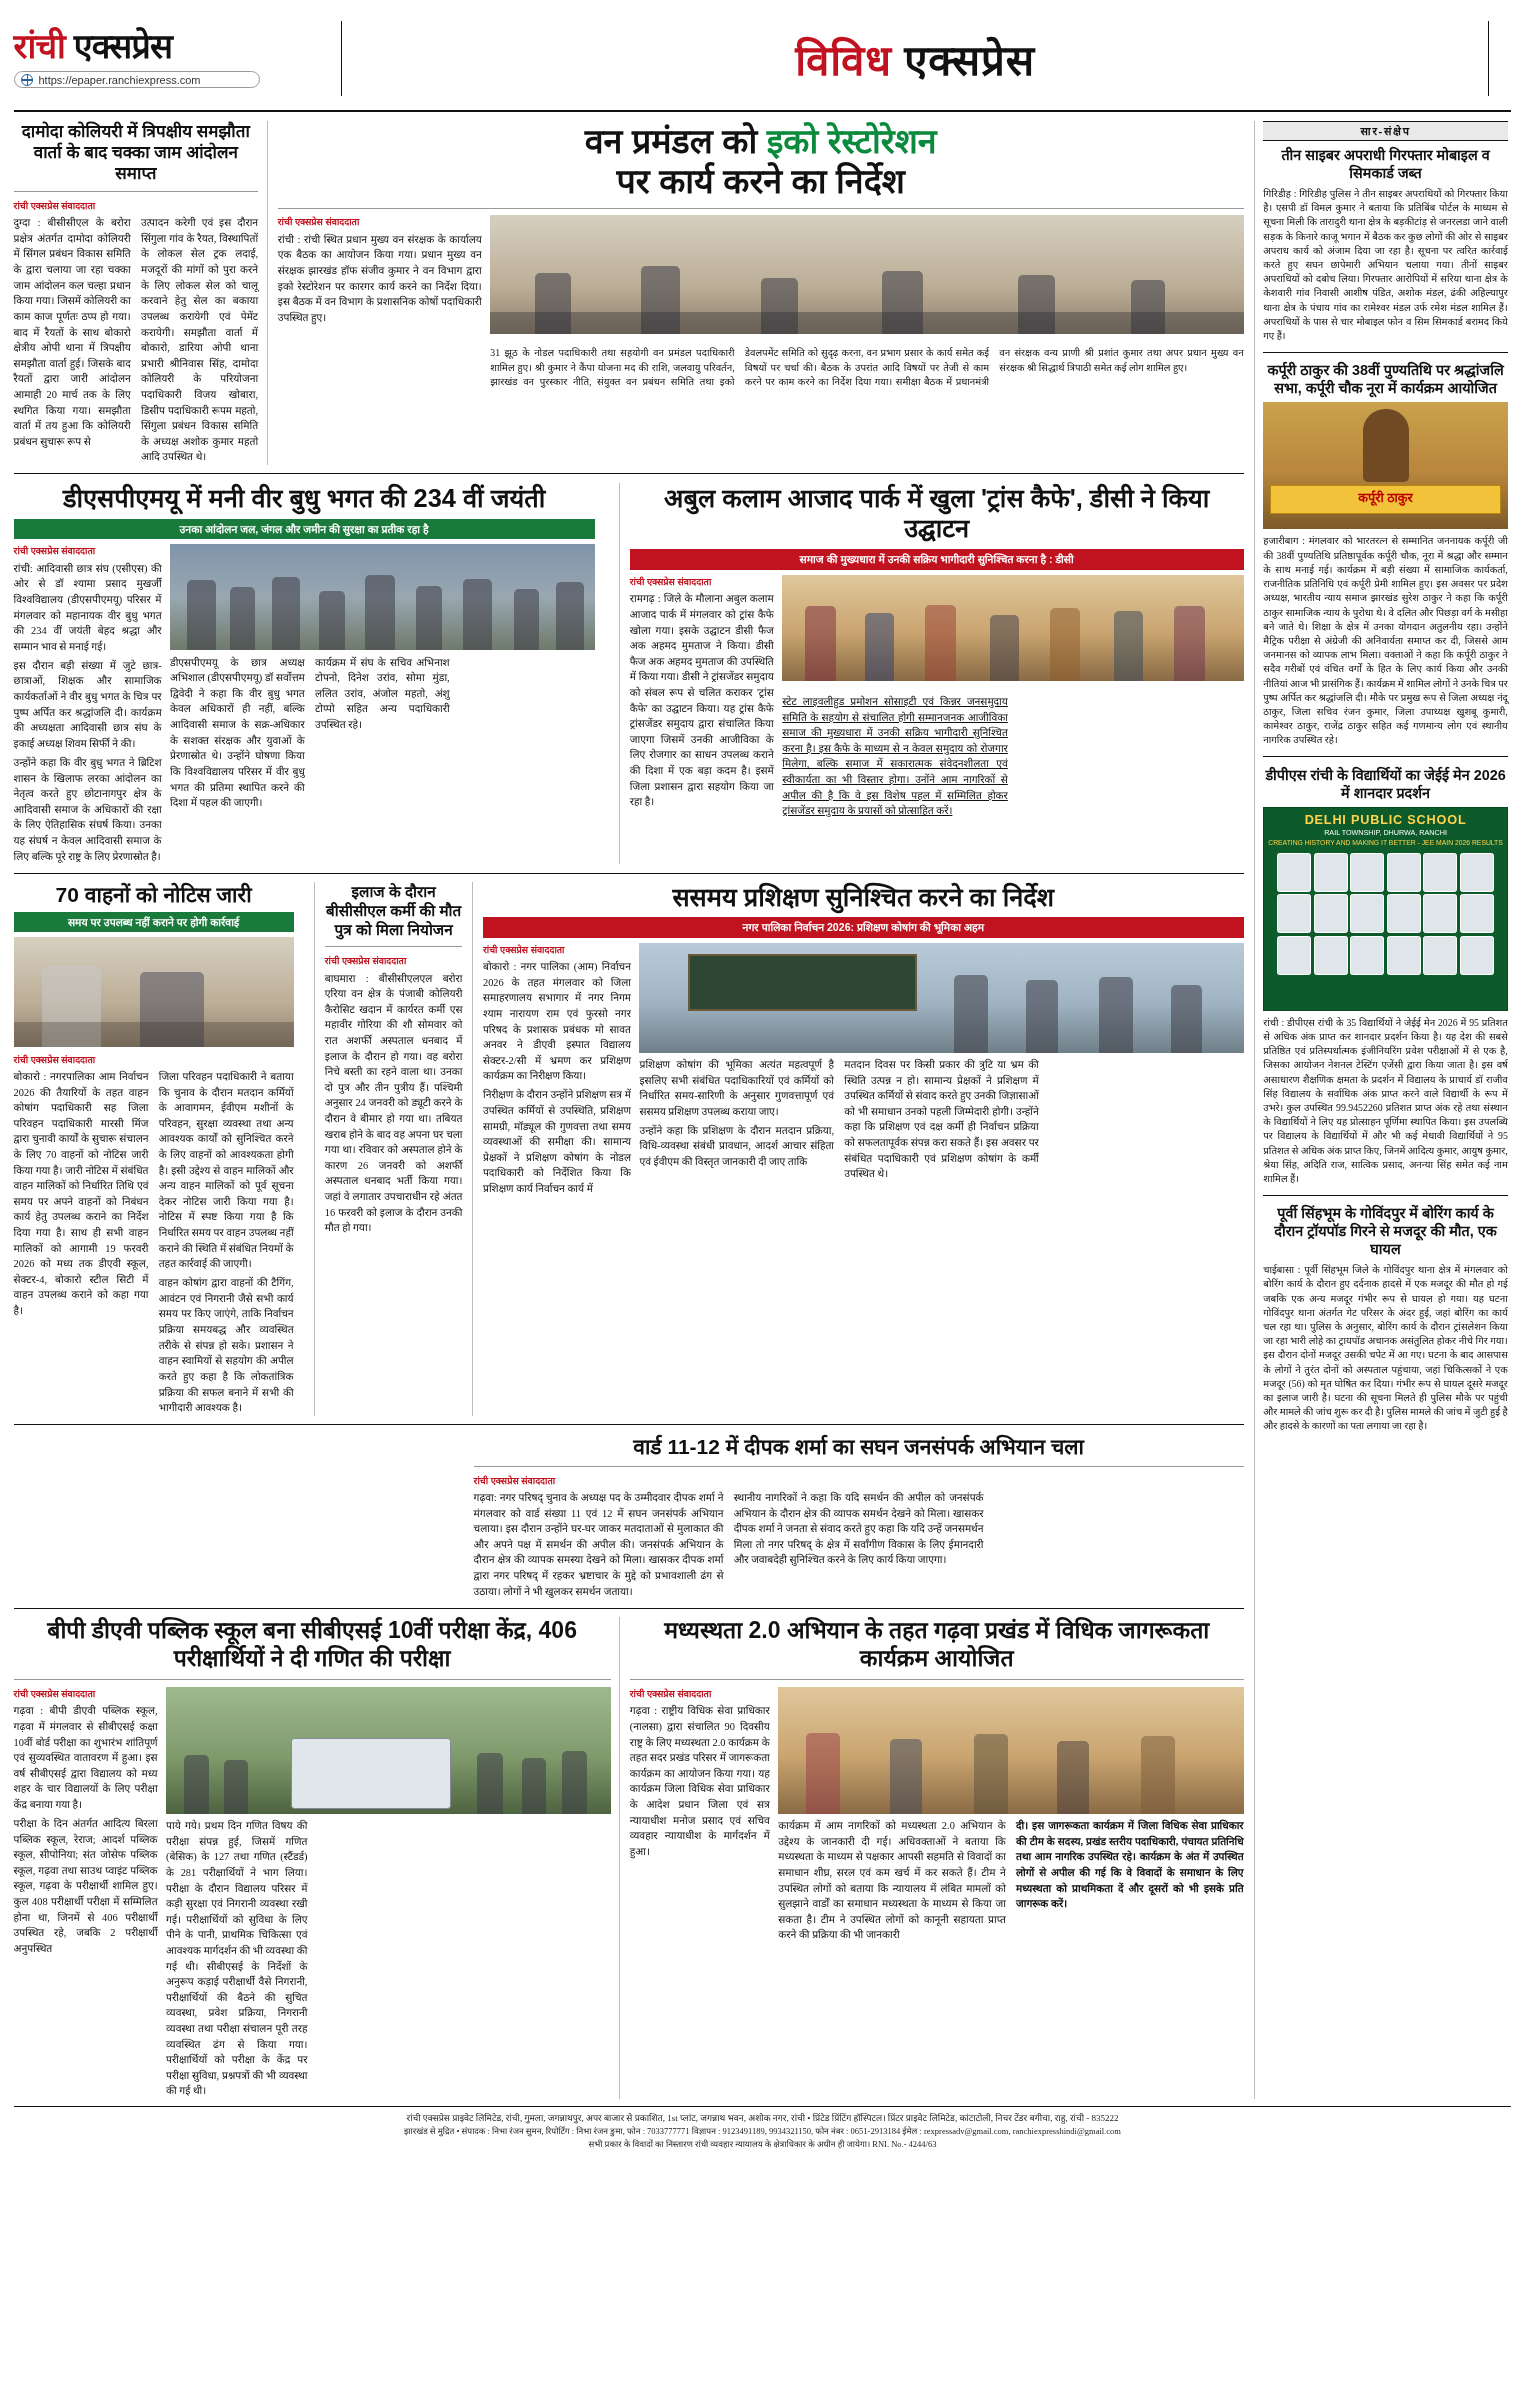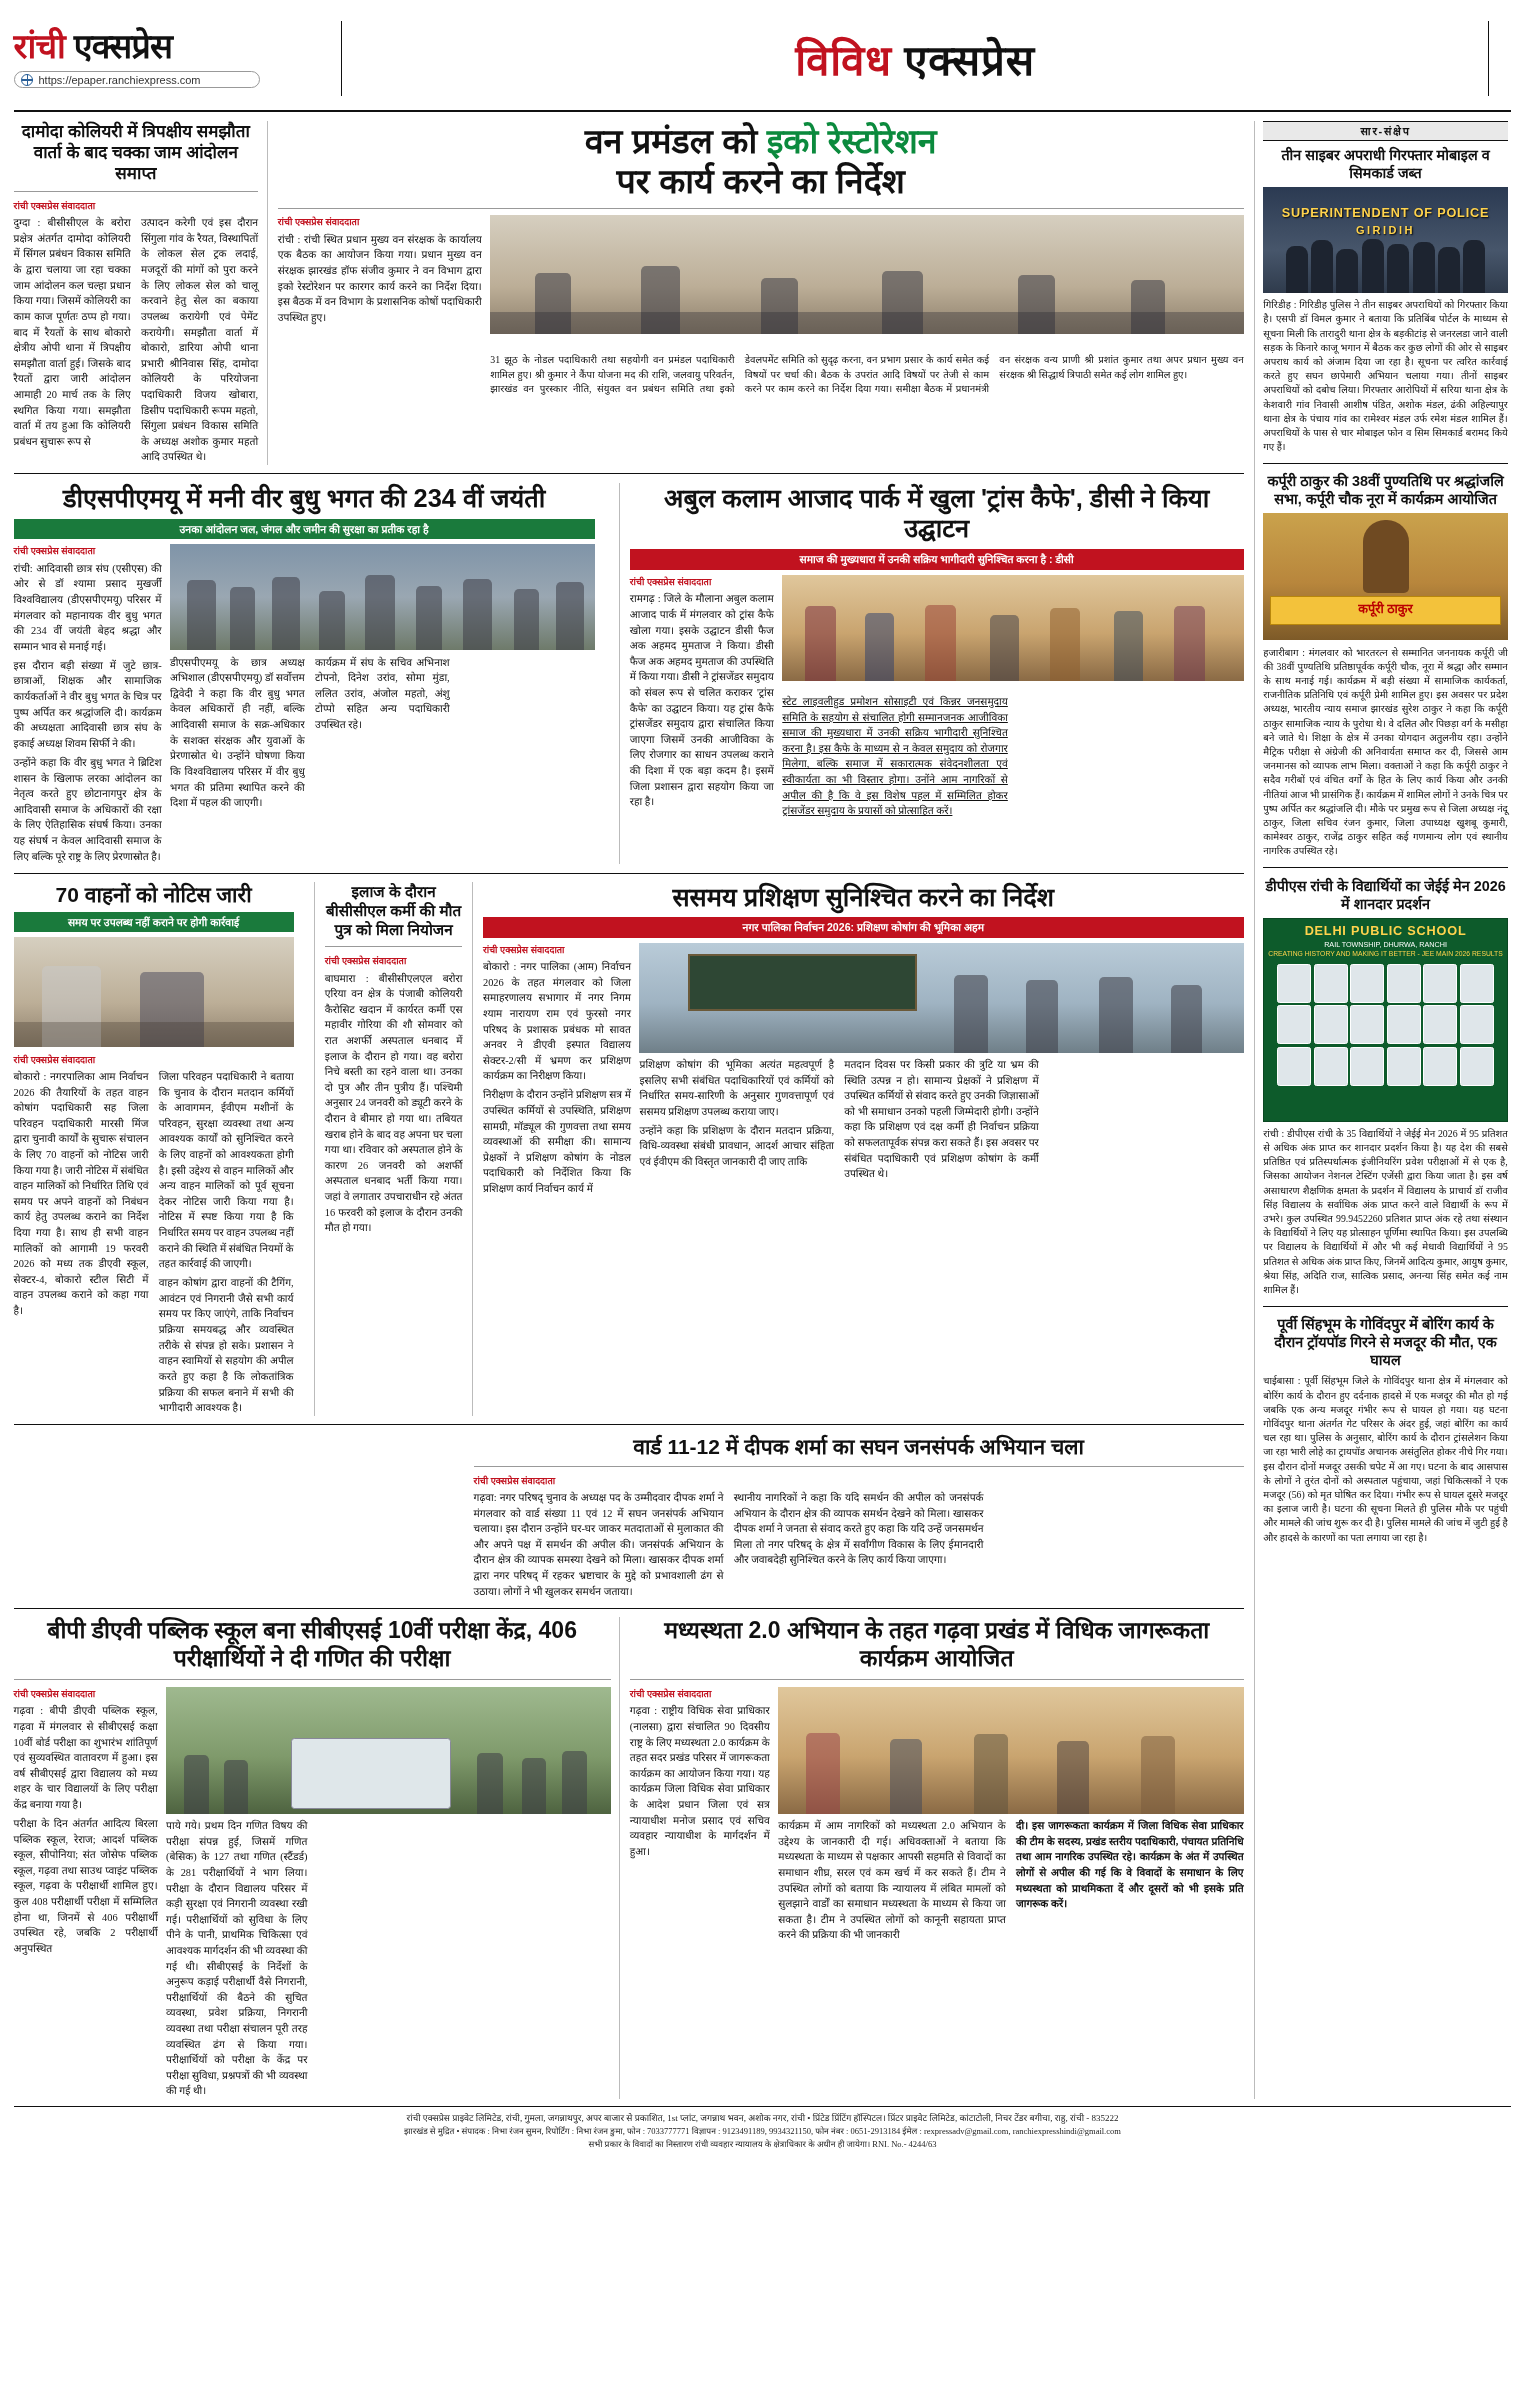--- a/index.html
+++ b/index.html
@@ -56,21 +56,21 @@
   
   .photo { background:#cfd6dc; position:relative; overflow:hidden; }
   .photo .sky { position:absolute; inset:0; background:linear-gradient(180deg,#aebfcd 0%, #c9d2d9 45%, #9fa9a2 100%); }
   .photo .fig { position:absolute; background:rgba(60,60,70,0.55); border-radius:5.1px 5.1px 0 0; }
   .photo.room .sky { background:linear-gradient(180deg,#d6cfc0 0%, #bcae97 60%, #8d7f6b 100%); }
   .photo.crowd .sky { background:linear-gradient(180deg,#7f94a8 0%,#9aa7b2 50%,#6e7a6a 100%); }
   .photo.warm .sky { background:linear-gradient(180deg,#e0c79c 0%, #c9a46f 55%, #8a6a45 100%); }
   .photo.cool .sky { background:linear-gradient(180deg,#b9cbd8 0%, #9fb3c2 55%, #6f7f88 100%); }
   .photo.green .sky { background:linear-gradient(180deg,#9fb98f 0%, #7f9a6b 55%, #4e6340 100%); }
 
-  .cap { font-size:9.8px; line-height:1.45; text-align:justify; margin-top:19px; }
+  .cap { font-size:9.8px; line-height:1.45; text-align:justify; margin-top:12px; }
 
   .cols2 { column-count:2; column-gap:10.2px; }
   .cols3 { column-count:3; column-gap:10.2px; }
 
   .blk { break-inside: avoid; }
 
   
   .rc-head { font-family:"Liberation Sans", sans-serif; font-weight:bold; font-size:11px; text-align:center; letter-spacing:1.7px; background:#e9e9e9; border-top:1.7px solid #111; border-bottom:0.8px solid #111; padding:1.7px 0; }
   .rc-title { font-family:"Liberation Sans", sans-serif; font-weight:bold; font-size:14.4px; line-height:1.25; text-align:center; margin:5.1px 0; }
   .rc-text { font-size:9.8px; line-height:1.45; text-align:justify; }
@@ -354,34 +354,20 @@
       </div>
 
     </div>
 
     <div class="col-right">
 
       <div class="rc-head">सार-संक्षेप</div>
 
       <div class="rc-title">तीन साइबर अपराधी गिरफ्तार मोबाइल व सिमकार्ड जब्त</div>
 
-      <div class="police-banner">
-        <div class="pbtext">SUPERINTENDENT OF POLICE</div>
-        <div class="pbsub">GIRIDIH</div>
-        <div class="row">
-          <span style="height:47px"></span>
-            <span style="height:53px"></span>
-            <span style="height:44px"></span>
-          <span style="height:54px"></span>
-            <span style="height:49px"></span>
-            <span style="height:51px"></span>
-          <span style="height:46px"></span>
-            <span style="height:53px"></span>
-        </div>
-      </div>
 
       <div class="rc-text" style="margin-top:5.1px;">गिरिडीह : गिरिडीह पुलिस ने तीन साइबर अपराधियों को गिरफ्तार किया है। एसपी डॉ विमल कुमार ने बताया कि प्रतिबिंब पोर्टल के माध्यम से सूचना मिली कि तारादुरी थाना क्षेत्र के बड़कीटांड़ से जनरलडा जाने वाली सड़क के किनारे काजू भगान में बैठक कर कुछ लोगों की ओर से साइबर अपराध कार्य को अंजाम दिया जा रहा है। सूचना पर त्वरित कार्रवाई करते हुए सघन छापेमारी अभियान चलाया गया। तीनों साइबर अपराधियों को दबोच लिया। गिरफ्तार आरोपियों में सरिया थाना क्षेत्र के केशवारी गांव निवासी आशीष पंडित, अशोक मंडल, ढंकी अहिल्यापुर थाना क्षेत्र के पंचाय गांव का रामेश्वर मंडल उर्फ रमेश मंडल शामिल हैं। अपराधियों के पास से चार मोबाइल फोन व सिम सिमकार्ड बरामद किये गए हैं।</div>
 
       <div class="hr-thick"></div>
 
       <div class="rc-title">कर्पूरी ठाकुर की 38वीं पुण्यतिथि पर श्रद्धांजलि सभा, कर्पूरी चौक नूरा में कार्यक्रम आयोजित</div>
 
       <div class="stat-banner">
         <div style="position:absolute; left:50%; top:6.8px; transform:translateX(-50%); width:46px; height:73px; background:#6f4a22; border-radius:22px 22px 5.1px 5.1px;"></div>
         <div class="bn">

